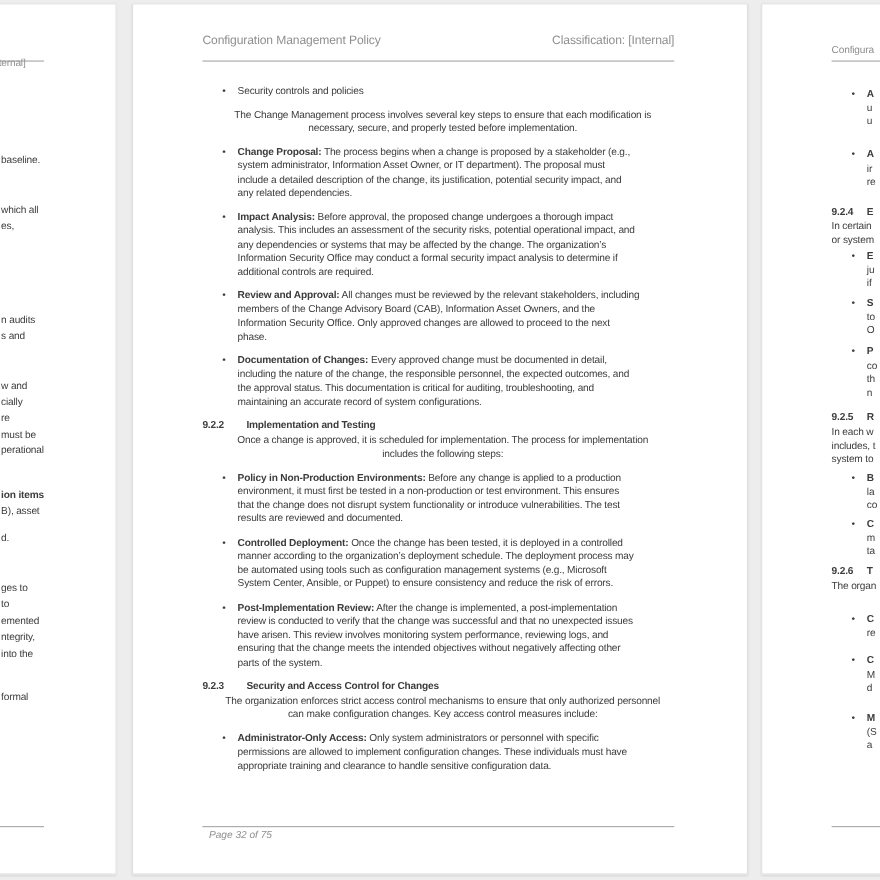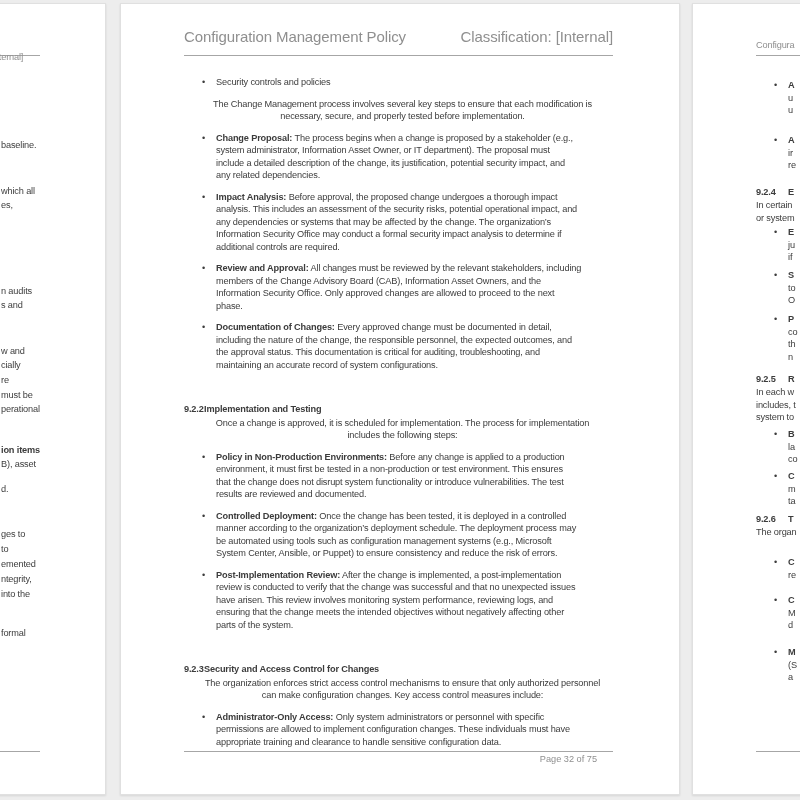--- a/index.html
+++ b/index.html
@@ -29,47 +29,48 @@
     height: 0;
     border-top: 1px solid #a6a6a6;
   }
 
   .page-header {
     position: absolute;
     top: 27px; left: 63px; width: 429px;
     display: flex;
     justify-content: space-between;
     color: #8f8f8f;
-    font-size: 15px;
+    font-size: 11px;
     line-height: 12px;
     letter-spacing: -0.1px;
   }
   .page-footer {
     position: absolute;
-    top: 750px; left: 47px; width: 429px;
-    text-align: right;
+    top: 750px; left: 69px; width: 429px;
+    text-align: left;
     color: #8f8f8f;
     font-size: 9.2px;
+    font-style: italic;
   }
 
   .content {
     position: absolute;
     top: 72px; left: 63px; width: 437px;
     color: #3c3c3c;
     font-size: 9.2px;
     line-height: 12.5px;
     letter-spacing: -0.15px;
   }
   .para   { margin: 0 0 9px 0; white-space: pre-line; text-align: center; }
   .bullet { position: relative; margin: 0 0 9px 0; padding-left: 32px; }
   .bullet .dot  { position: absolute; left: 18px; top: 0; }
   .bullet .term { font-weight: bold; }
   .bullet .rest { white-space: pre-line; }
   .heading { margin: 2px 0 1px 0; font-weight: bold; }
-  .heading .hnum { display: inline-block; width: 20px; margin-top: 23px; }
+  .heading .hnum { display: inline-block; width: 40px; }
 
   .frag {
     position: absolute;
     font-size: 9.2px;
     line-height: 12.5px;
     letter-spacing: -0.15px;
     color: #3c3c3c;
     white-space: nowrap;
   }
   .frag.bold { font-weight: bold; }

